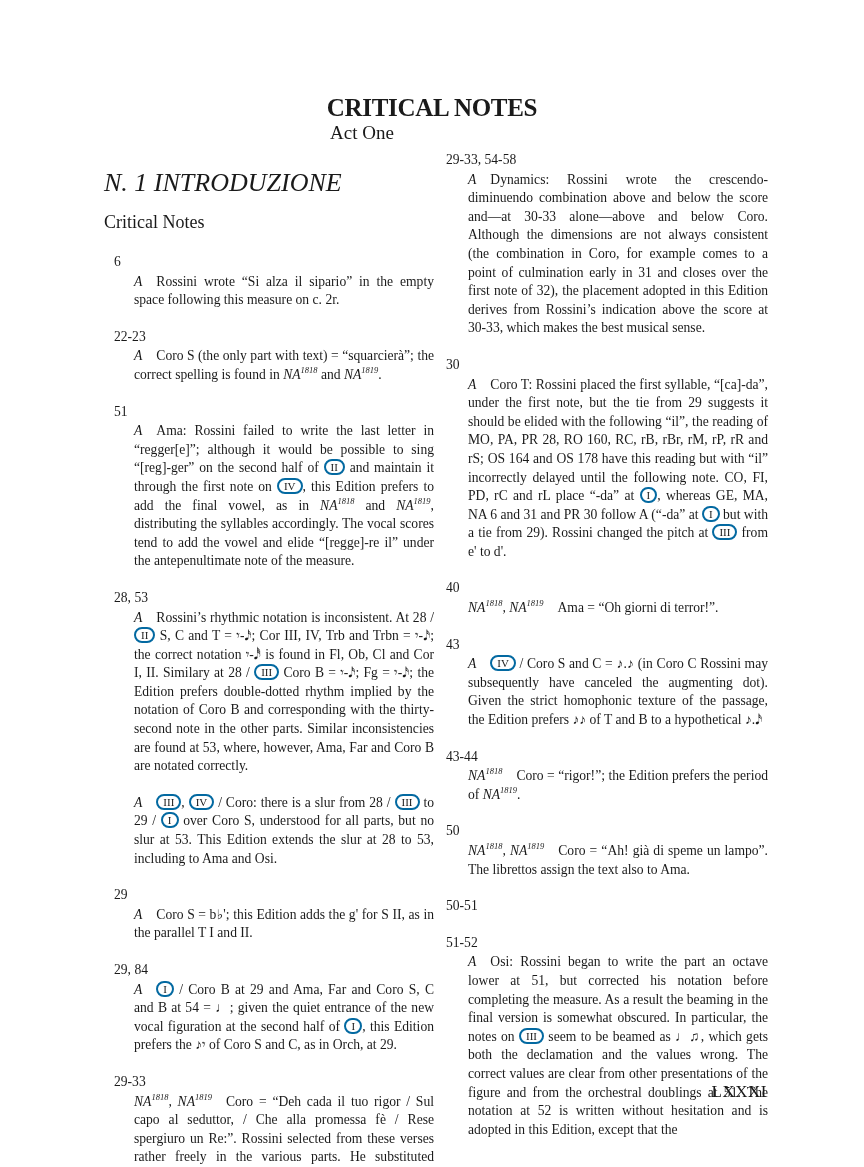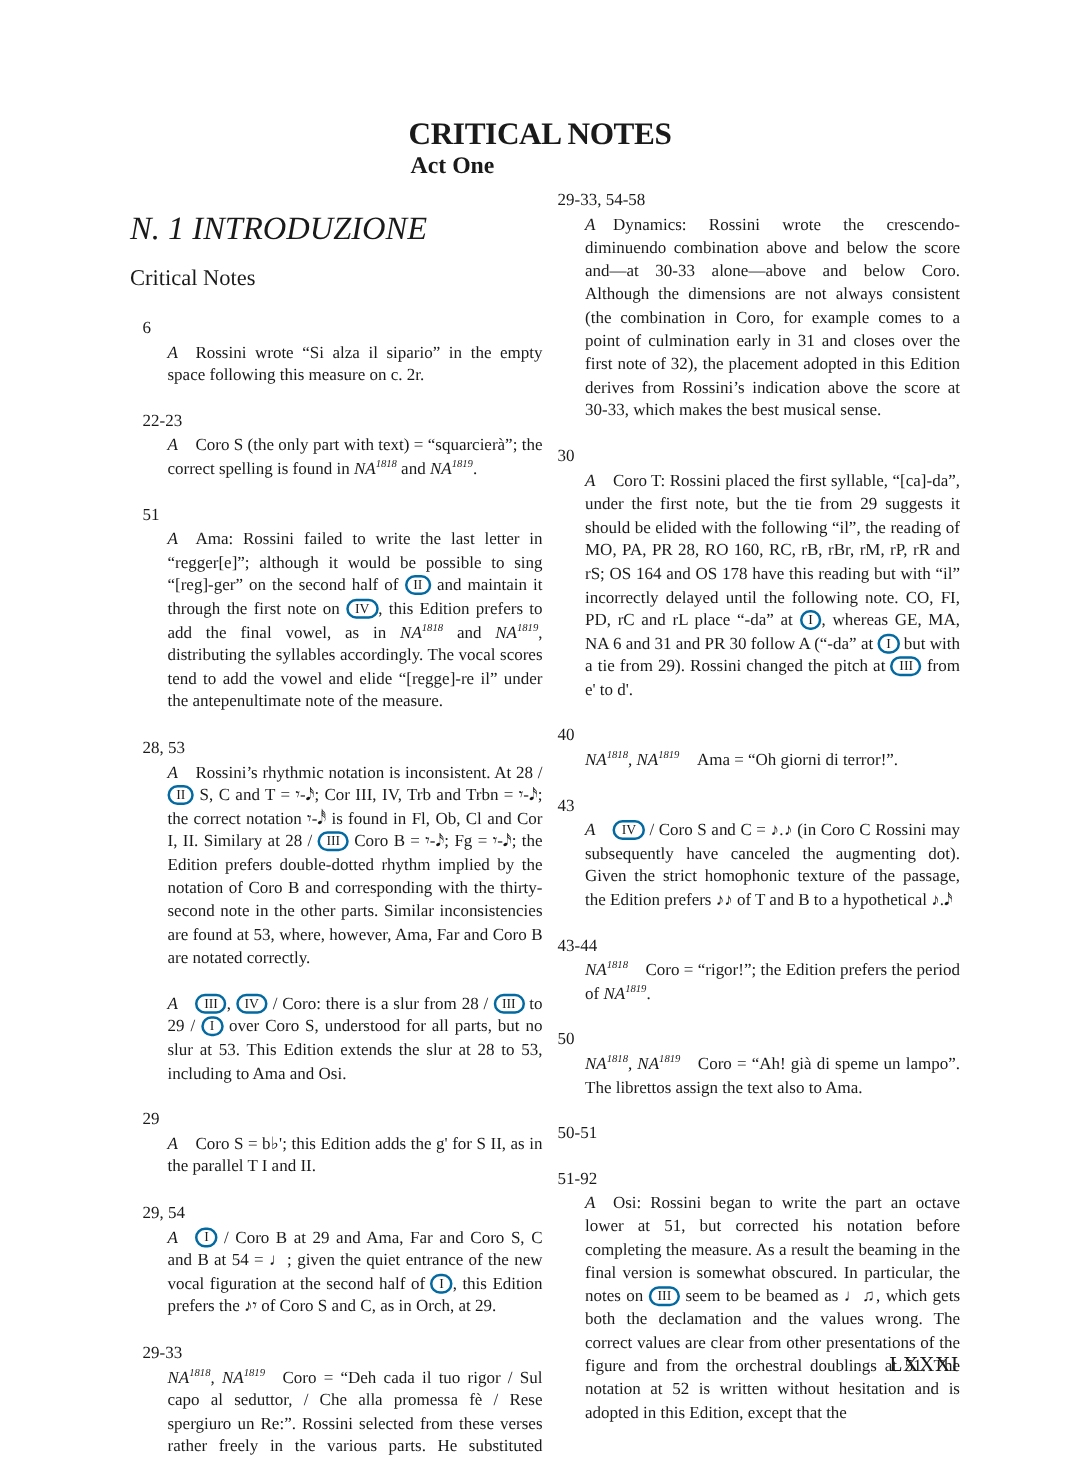--- a/index.html
+++ b/index.html
@@ -6,21 +6,21 @@
   body {
     width: 864px; height: 1167px; position: relative; overflow: hidden;
     font-family: "Liberation Serif", "DejaVu Serif", serif; color: #1a1a1a;
   }
   .title {
     position: absolute; left: 0; width: 864px; top: 94px; text-align: center;
     font-weight: bold; font-size: 25px; letter-spacing: -0.3px; line-height: 28px;
   }
   .subtitle {
     position: absolute; left: 0; width: 724px; top: 122px; text-align: center;
-    font-weight: bold; font-size: 19px; line-height: 22px;
+    font-weight: normal; font-size: 19px; line-height: 22px;
   }
   .col { position: absolute; width: 330px; font-size: 13.6px; line-height: 18.6px; }
   .col.left { left: 104px; top: 170px; }
   .col.right { left: 446px; top: 151px; width: 322px; }
   .section-head { font-size: 26px; line-height: 26px; margin: 0 0 15px 0; font-style: italic; }
   .sub-head { font-size: 18px; line-height: 22px; margin: 0 0 20px 0; }
   .entry { margin-bottom: 18px; }
   .entry .m { margin: 0 0 1px 8px; }
   .left .entry .m { margin-left: 10px; }
   .right .entry .m { margin-left: 0; }
@@ -63,21 +63,21 @@
       <div class="entry">
         <div class="m">28, 53</div>
         <div class="body"><span class="src">A</span><span class="gap"></span>Rossini’s rhythmic notation is inconsistent. At 28 / <span class="circ">II</span> S, C and T = 𝄾-𝅘𝅥𝅯; Cor III, IV, Trb and Trbn = 𝄾-𝅘𝅥𝅯; the correct notation 𝄾-𝅘𝅥𝅰 is found in Fl, Ob, Cl and Cor I, II. Similary at 28 / <span class="circ">III</span> Coro B = 𝄾-𝅘𝅥𝅯; Fg = 𝄾-𝅘𝅥𝅯; the Edition prefers double-dotted rhythm implied by the notation of Coro B and corresponding with the thirty-second note in the other parts. Similar inconsistencies are found at 53, where, however, Ama, Far and Coro B are notated correctly.</div>
         <div class="body" style="margin-top: 18px;"><span class="src">A</span><span class="gap"></span><span class="circ">III</span>, <span class="circ">IV</span> / Coro: there is a slur from 28 / <span class="circ">III</span> to 29 / <span class="circ">I</span> over Coro S, understood for all parts, but no slur at 53. This Edition extends the slur at 28 to 53, including to Ama and Osi.</div>
       </div>
       <div class="entry">
         <div class="m">29</div>
         <div class="body"><span class="src">A</span><span class="gap"></span>Coro S = b♭'; this Edition adds the g' for S II, as in the parallel T I and II.</div>
       </div>
       <div class="entry">
-        <div class="m">29, 54</div>
+        <div class="m">29, 84</div>
         <div class="body"><span class="src">A</span><span class="gap"></span><span class="circ">I</span> / Coro B at 29 and Ama, Far and Coro S, C and B at 54 = ♩; given the quiet entrance of the new vocal figuration at the second half of <span class="circ">I</span>, this Edition prefers the ♪𝄾 of Coro S and C, as in Orch, at 29.</div>
       </div>
       <div class="entry">
         <div class="m">29-33</div>
         <div class="body"><span class="src"><span class="src">NA<sup>1818</sup></span>, <span class="src">NA<sup>1819</sup></span></span><span class="gap"></span>Coro = “Deh cada il tuo rigor / Sul capo al seduttor, / Che alla promessa fè / Rese spergiuro un Re:”. Rossini selected from these verses rather freely in the various parts. He substituted “furor” for “rigor” and “già data” for “promessa”, as in this Edition. He also seems to have written “cese” (understood perhaps as the passato remoto of “cedere”) for “rese”, but among secondary sources</div>
       </div>
     </div>
 </div>
 
 <div class="col right">
@@ -103,19 +103,19 @@
         <div class="body"><span class="src"><span class="src">NA<sup>1818</sup></span></span><span class="gap"></span>Coro = “rigor!”; the Edition prefers the period of <span class="src">NA<sup>1819</sup></span>.</div>
       </div>
       <div class="entry">
         <div class="m">50</div>
         <div class="body"><span class="src"><span class="src">NA<sup>1818</sup></span>, <span class="src">NA<sup>1819</sup></span></span><span class="gap"></span>Coro = “Ah! già di speme un lampo”. The librettos assign the text also to Ama.</div>
       </div>
       <div class="entry">
         <div class="m">50-51</div>
       </div>
       <div class="entry">
-        <div class="m">51-92</div>
+        <div class="m">51-52</div>
         <div class="body"><span class="src">A</span><span class="gap"></span>Osi: Rossini began to write the part an octave lower at 51, but corrected his notation before completing the measure. As a result the beaming in the final version is somewhat obscured. In particular, the notes on <span class="circ">III</span> seem to be beamed as ♩♫, which gets both the declamation and the values wrong. The correct values are clear from other presentations of the figure and from the orchestral doublings at 51. The notation at 52 is written without hesitation and is adopted in this Edition, except that the</div>
       </div>
     </div>
 </div>
 
 <div class="page-num">LXXXI</div>
 
 </body></html>

